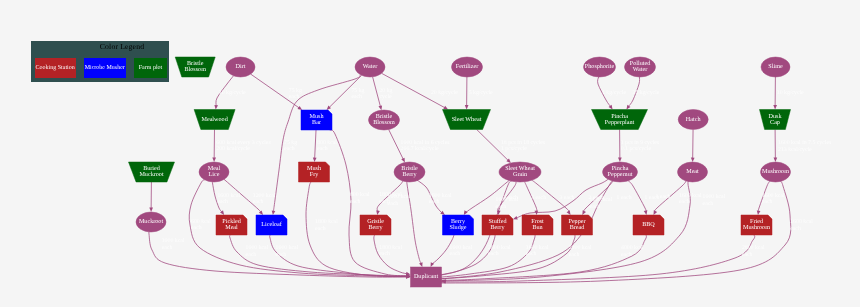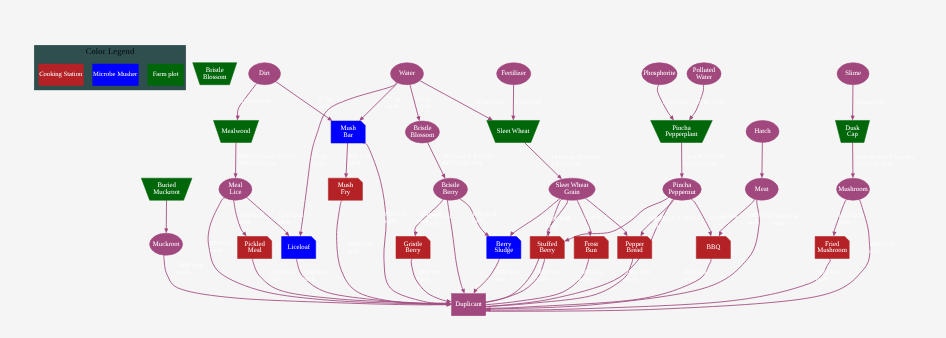--- a/index.html
+++ b/index.html
@@ -359,21 +359,21 @@
         <text class="edge-label" x="702.6" y="197" fill="#fdfdfd">1600 kcal</text>
         <text class="edge-label" x="702.6" y="203.35" fill="#fdfdfd">each</text>
         <text class="edge-label" x="741.9" y="248.1" fill="#fdfdfd">2800 kcal</text>
         <text class="edge-label" x="741.9" y="254.45" fill="#fdfdfd">each</text>
         <text class="edge-label" x="790.2" y="222" fill="#fdfdfd">1600 kcal</text>
         <text class="edge-label" x="790.2" y="228.35" fill="#fdfdfd">each</text>
       </g>
   </svg>
 
   <div id="legend" style="left: 31px; top: 41px; width: 138px; height: 41px; background: rgb(47, 79, 79);">
-    <div id="legend-title" style="top: 0.6px; font-size: 7.7px; letter-spacing: 0.15px;">Color Legend</div>
+    <div id="legend-title" style="top: 0.6px; font-size: 7.7px; letter-spacing: 0.15px; padding-left: 22px;">Color Legend</div>
   <div class="legend-swatch" style="left: 3.7px; top: 16.5px; width: 41px; height: 20px; background: rgb(180, 34, 37); font-size: 6px;">
         <span>Cooking Station</span>
       </div>
       <div class="legend-swatch" style="left: 53px; top: 16.5px; width: 41.5px; height: 20px; background: rgb(0, 0, 255); font-size: 6px;">
         <span>Microbe Musher</span>
       </div>
       <div class="legend-swatch" style="left: 103px; top: 16.5px; width: 33px; height: 20px; background: rgb(0, 102, 10); font-size: 6px;">
         <span>Farm plot</span>
       </div>
     </div>

